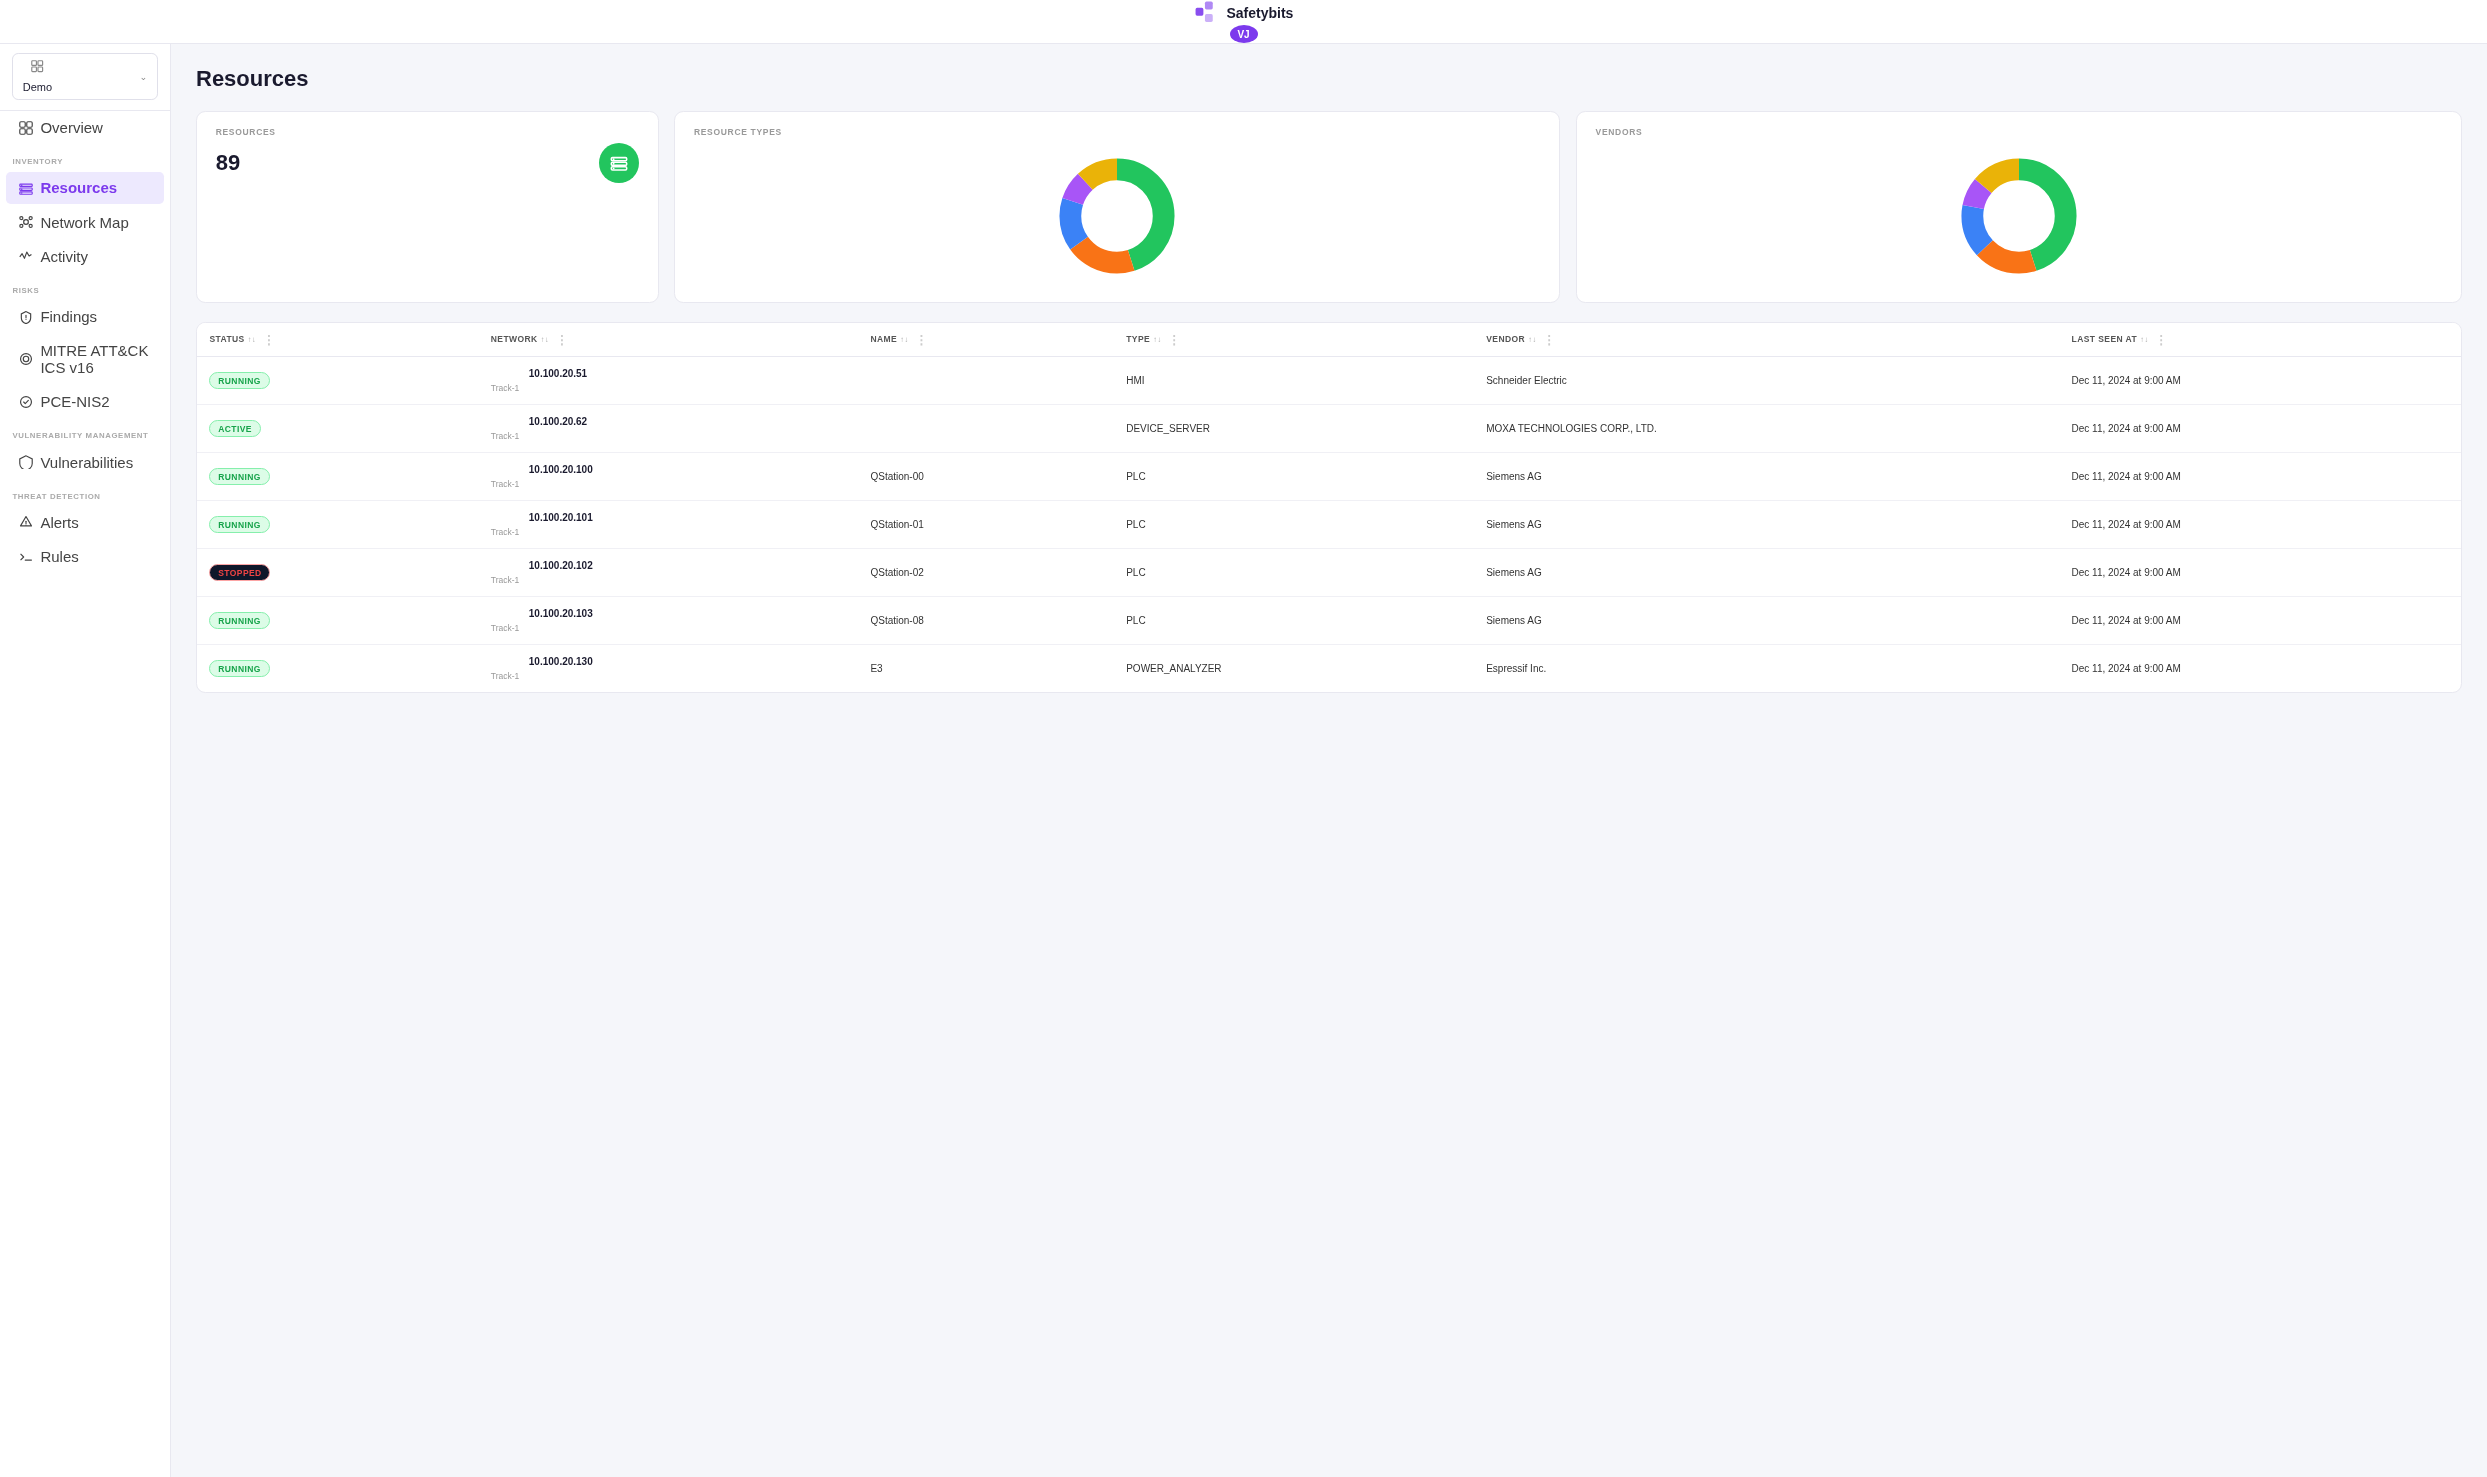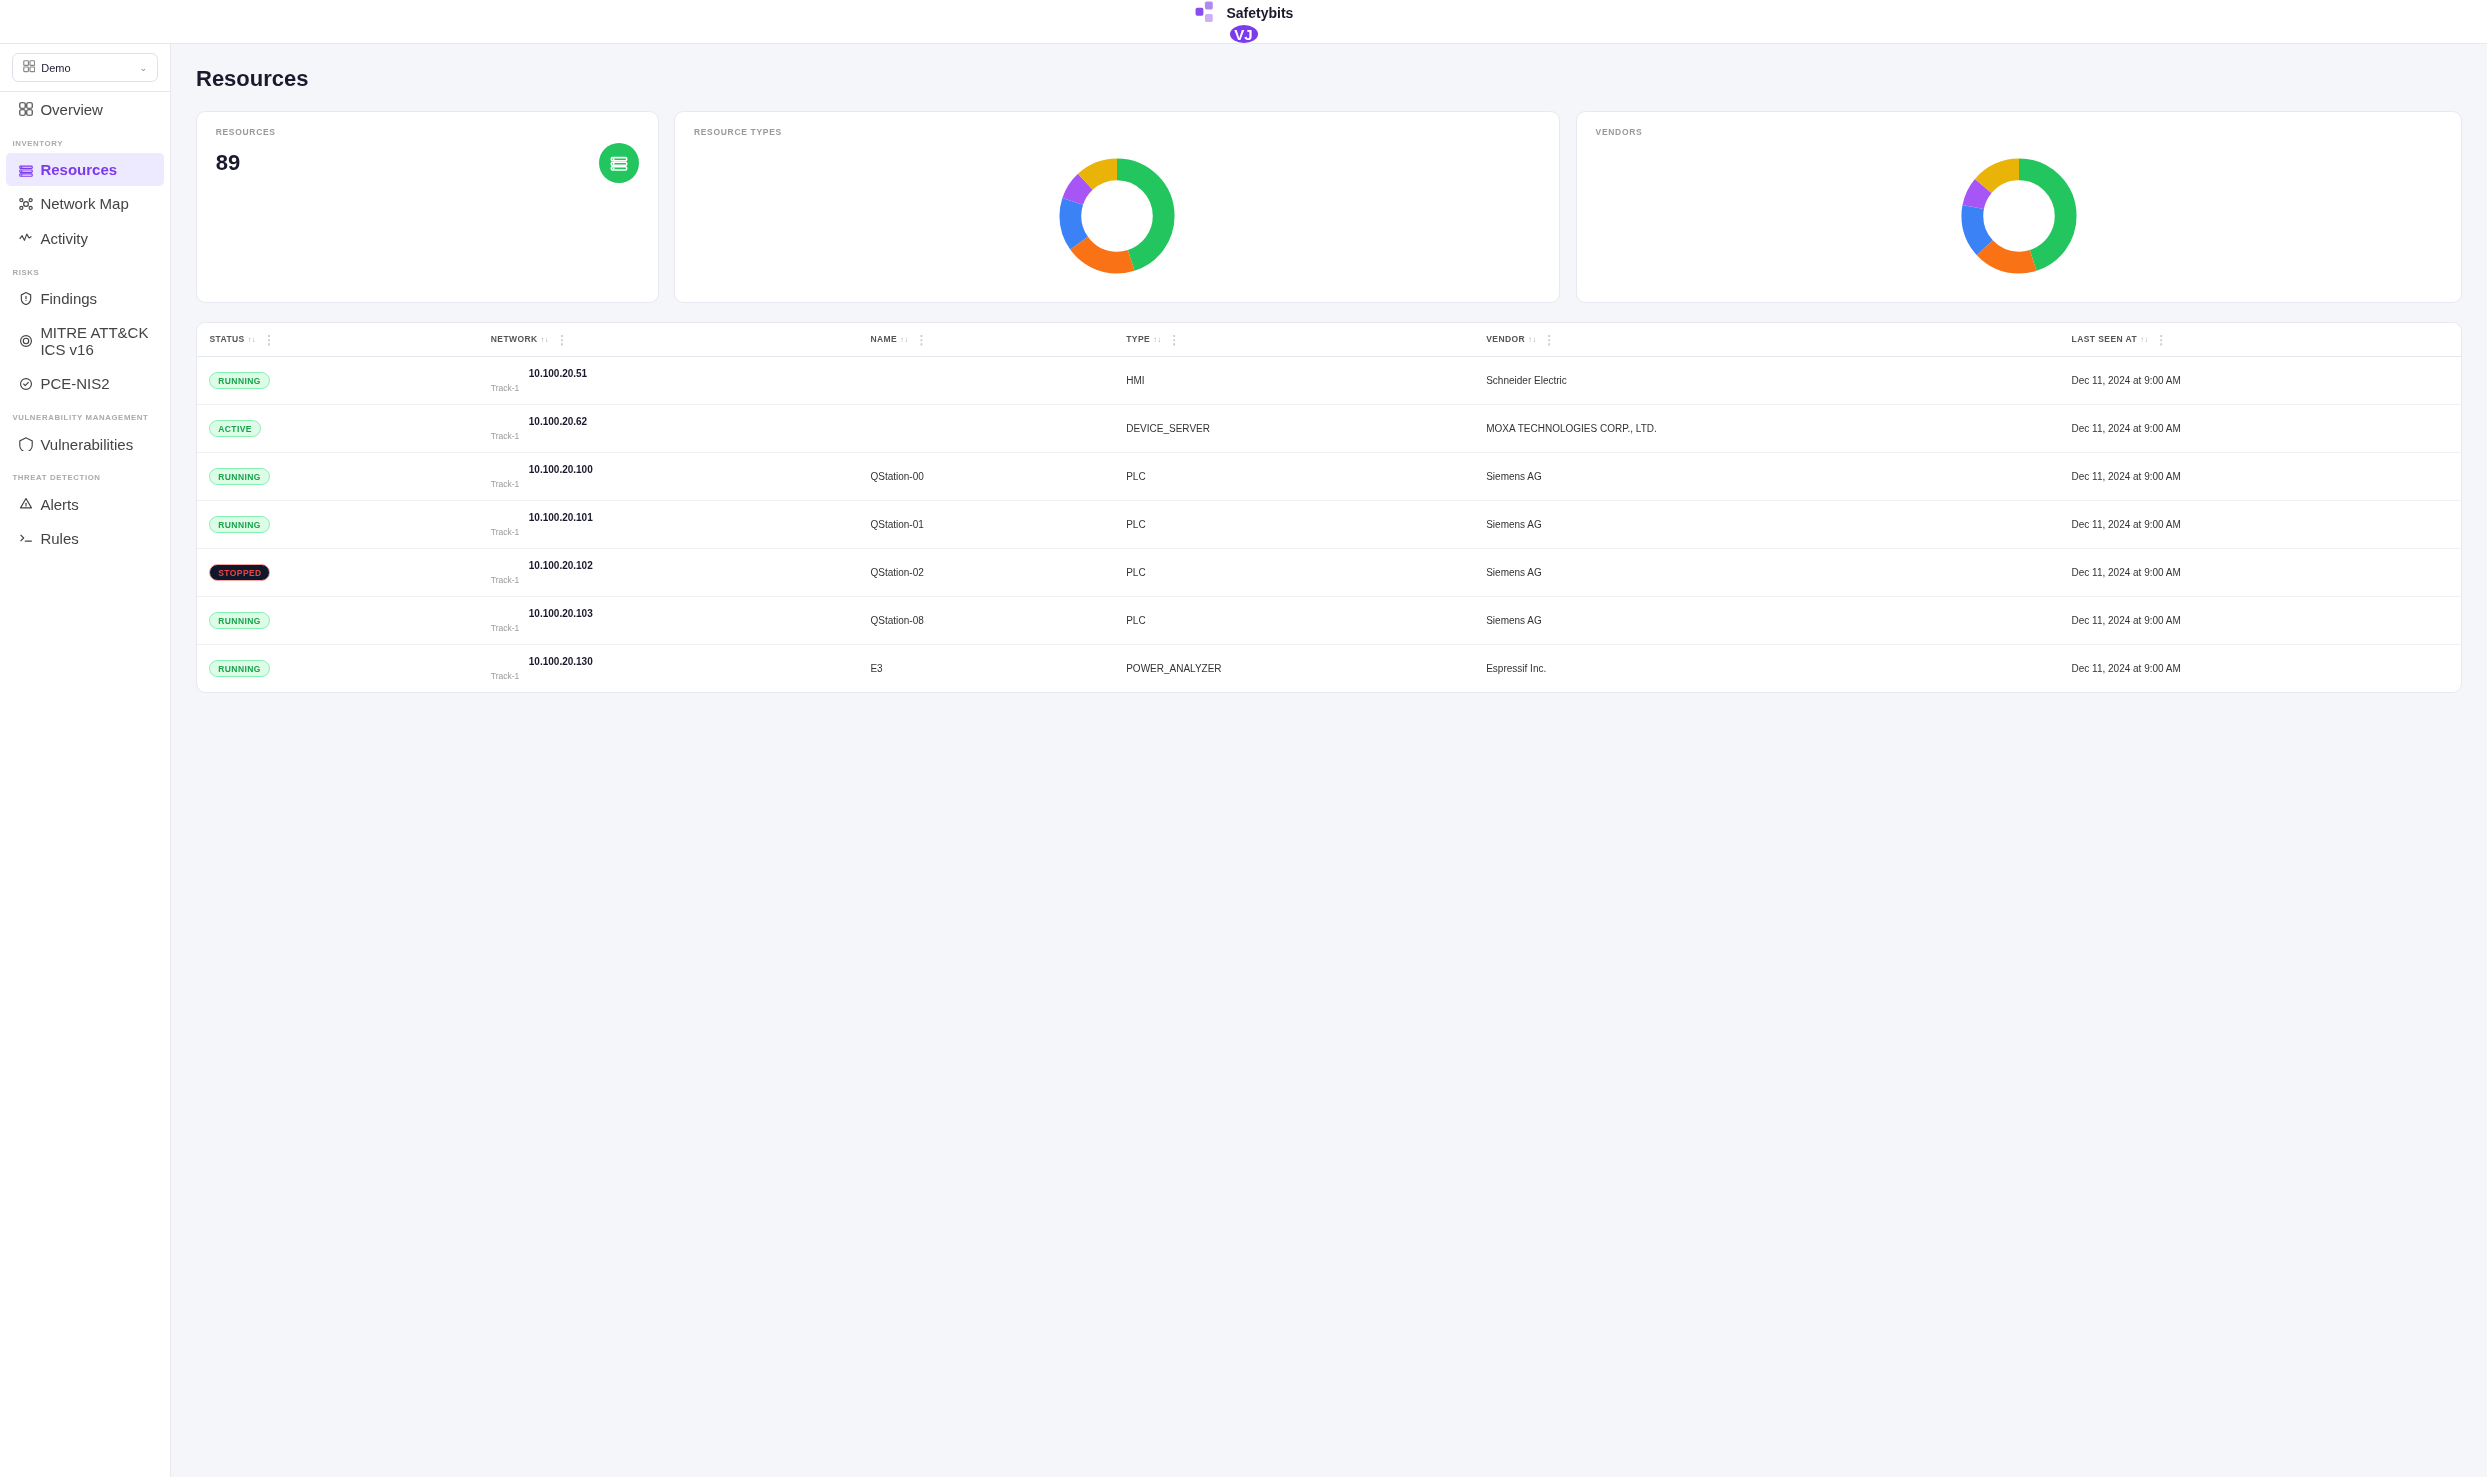--- a/index.html
+++ b/index.html
@@ -11,40 +11,40 @@
       background: #fff; border-bottom: 0.8px solid #e8e8f0;
       padding: 0 18.7px; height: 44px; flex-shrink: 0; flex-direction: column;
     }
     .topbar-logo { display: flex; align-items: center; gap: 7.8px; }
     .logo-icon { width: 25px; height: 25px; }
     .logo-text { font-size: 14px; font-weight: 700; color: #1a1a2e; }
     .avatar {
       width: 28px; height: 28px; border-radius: 50%;
       background: #7c3aed; color: #fff; display: flex;
       align-items: center; justify-content: center;
-      font-size: 15px; font-weight: 600;
+      font-size: 10px; font-weight: 600;
     }
 
     
     .layout { display: flex; flex: 1; overflow: hidden; }
 
     
     .sidebar {
       width: 171px; background: #fff; border-right: 0.8px solid #e8e8f0;
       display: flex; flex-direction: column; overflow-y: auto; flex-shrink: 0;
     }
     .sidebar-workspace {
       padding: 9.3px 12.4px; border-bottom: 0.8px solid #e8e8f0;
     }
     .workspace-selector {
       display: flex; align-items: center; justify-content: space-between;
       border: 0.8px solid #e0e0ea; border-radius: 6.2px; padding: 6.2px 9.3px;
       cursor: pointer; background: #fff;
     }
-    .workspace-selector-inner { display: flex; align-items: center; gap: 6.2px; }
+    .workspace-selector-inner { display: flex; align-items: center; gap: 6.2px; flex-direction: column; }
     .workspace-icon { color: #888; font-size: 11px; }
     .workspace-name { font-size: 11px; color: #1a1a2e; font-weight: 500; }
     .workspace-chevron { color: #888; font-size: 9.3px; }
 
     .sidebar-section-label {
       font-size: 7.8px; font-weight: 600; color: #aaa; letter-spacing: 0.08em;
       padding: 12.4px 12.4px 4.7px;
       text-transform: uppercase;
     }
     .sidebar-item {

